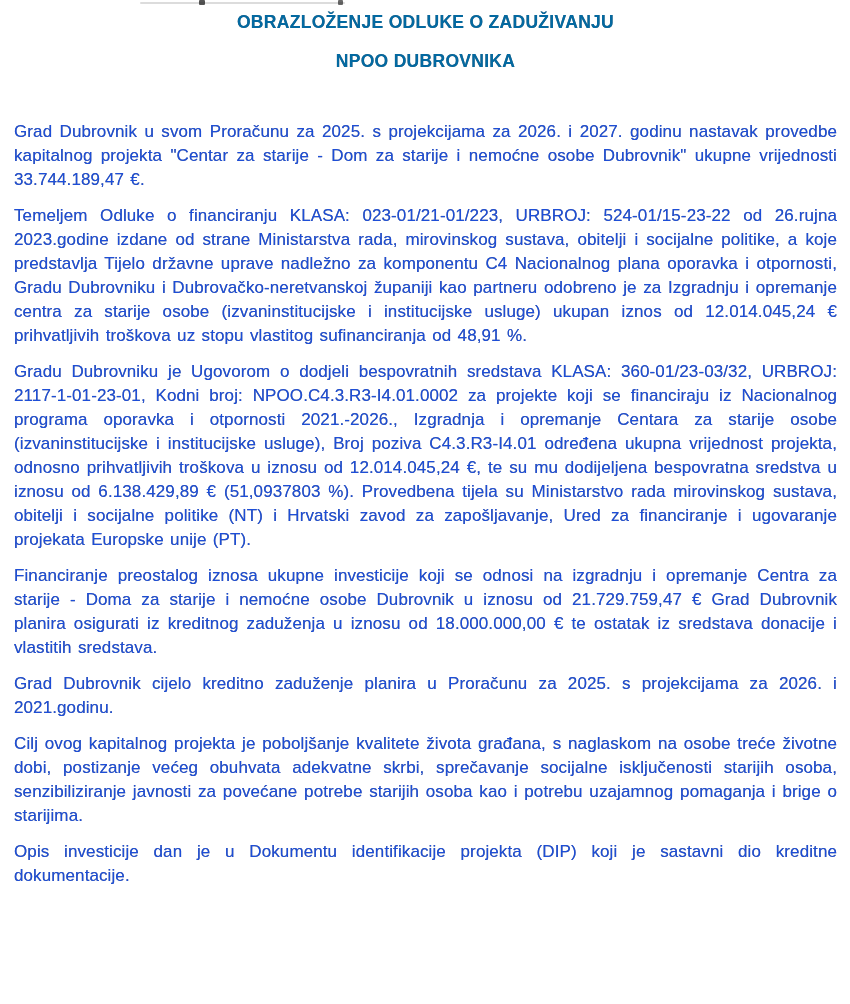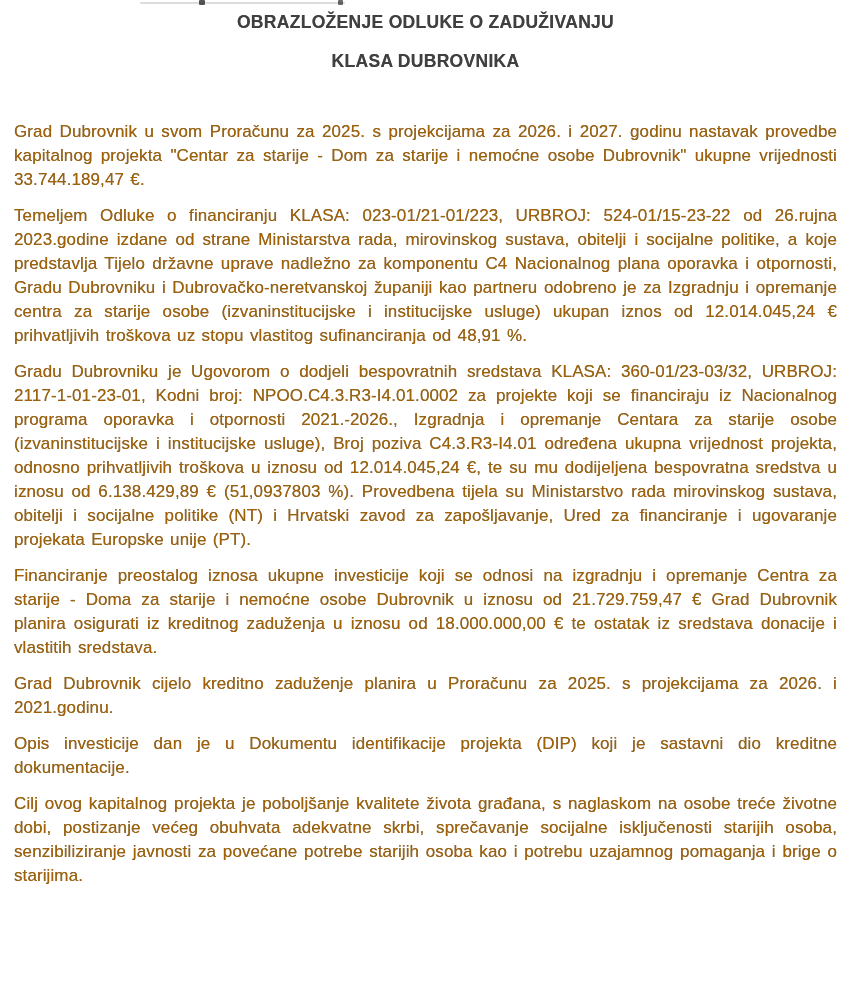--- a/index.html
+++ b/index.html
@@ -22,36 +22,36 @@
     color: #1c1c1c;
     padding: 9px 13px 0 14px;
   }
   .doc-title {
     margin: 0;
     text-align: center;
     font-size: 17.5px;
     line-height: 22px;
     font-weight: 700;
     letter-spacing: 0.3px;
-    color: #404040;
+    color: #0369a1;
     text-shadow: 0 0 0.5px rgba(0,0,0,0.55);
   }
   .doc-title.line1 { margin-top: 2px; }
   .doc-title.line2 { margin-top: 17px; }
   .content {
     margin-top: 48px;
   }
   .para {
     margin: 0 0 12px 0;
     font-size: 17px;
     line-height: 24px;
     text-align: justify;
     word-spacing: 1.5px;
     letter-spacing: 0.1px;
-    color: #a16207;
+    color: #1d4ed8;
     text-shadow: 0 0 0.45px rgba(0,0,0,0.5);
   }
   .para:last-child { margin-bottom: 0; }
   
   .artifact-smudge {
     position: absolute;
     top: 2px;
     left: 140px;
     width: 205px;
     height: 2px;
@@ -84,25 +84,25 @@
 <body>
 
 <div class="page">
 
   <div class="artifact-smudge"></div>
   <div class="artifact-dot-1"></div>
   <div class="artifact-dot-2"></div>
 
   <h1 class="doc-title line1">OBRAZLOŽENJE ODLUKE O ZADUŽIVANJU</h1>
 
-  <h2 class="doc-title line2">KLASA DUBROVNIKA</h2>
+  <h2 class="doc-title line2">NPOO DUBROVNIKA</h2>
 
   <div class="content">
     <p class="para">Grad Dubrovnik u svom Proračunu za 2025. s projekcijama za 2026. i 2027. godinu nastavak provedbe kapitalnog projekta "Centar za starije - Dom za starije i nemoćne osobe Dubrovnik" ukupne vrijednosti 33.744.189,47 €.</p>
     <p class="para">Temeljem Odluke o financiranju KLASA: 023-01/21-01/223, URBROJ: 524-01/15-23-22 od 26.rujna 2023.godine izdane od strane Ministarstva rada, mirovinskog sustava, obitelji i socijalne politike, a koje predstavlja Tijelo državne uprave nadležno za komponentu C4 Nacionalnog plana oporavka i otpornosti, Gradu Dubrovniku i Dubrovačko-neretvanskoj županiji kao partneru odobreno je za Izgradnju i opremanje centra za starije osobe (izvaninstitucijske i institucijske usluge) ukupan iznos od 12.014.045,24 € prihvatljivih troškova uz stopu vlastitog sufinanciranja od 48,91 %.</p>
     <p class="para">Gradu Dubrovniku je Ugovorom o dodjeli bespovratnih sredstava KLASA: 360-01/23-03/32, URBROJ: 2117-1-01-23-01, Kodni broj: NPOO.C4.3.R3-I4.01.0002 za projekte koji se financiraju iz Nacionalnog programa oporavka i otpornosti 2021.-2026., Izgradnja i opremanje Centara za starije osobe (izvaninstitucijske i institucijske usluge), Broj poziva C4.3.R3-I4.01 određena ukupna vrijednost projekta, odnosno prihvatljivih troškova u iznosu od 12.014.045,24 €, te su mu dodijeljena bespovratna sredstva u iznosu od 6.138.429,89 € (51,0937803 %). Provedbena tijela su Ministarstvo rada mirovinskog sustava, obitelji i socijalne politike (NT) i Hrvatski zavod za zapošljavanje, Ured za financiranje i ugovaranje projekata Europske unije (PT).</p>
     <p class="para">Financiranje preostalog iznosa ukupne investicije koji se odnosi na izgradnju i opremanje Centra za starije - Doma za starije i nemoćne osobe Dubrovnik u iznosu od 21.729.759,47 € Grad Dubrovnik planira osigurati iz kreditnog zaduženja u iznosu od 18.000.000,00 € te ostatak iz sredstava donacije i vlastitih sredstava.</p>
     <p class="para">Grad Dubrovnik cijelo kreditno zaduženje planira u Proračunu za 2025. s projekcijama za 2026. i 2021.godinu.</p>
+    <p class="para">Cilj ovog kapitalnog projekta je poboljšanje kvalitete života građana, s naglaskom na osobe treće životne dobi, postizanje većeg obuhvata adekvatne skrbi, sprečavanje socijalne isključenosti starijih osoba, senzibiliziranje javnosti za povećane potrebe starijih osoba kao i potrebu uzajamnog pomaganja i brige o starijima.</p>
     <p class="para">Opis investicije dan je u Dokumentu identifikacije projekta (DIP) koji je sastavni dio kreditne dokumentacije.</p>
-    <p class="para">Cilj ovog kapitalnog projekta je poboljšanje kvalitete života građana, s naglaskom na osobe treće životne dobi, postizanje većeg obuhvata adekvatne skrbi, sprečavanje socijalne isključenosti starijih osoba, senzibiliziranje javnosti za povećane potrebe starijih osoba kao i potrebu uzajamnog pomaganja i brige o starijima.</p>
   </div>
 
 </div>
 
 </body></html>

